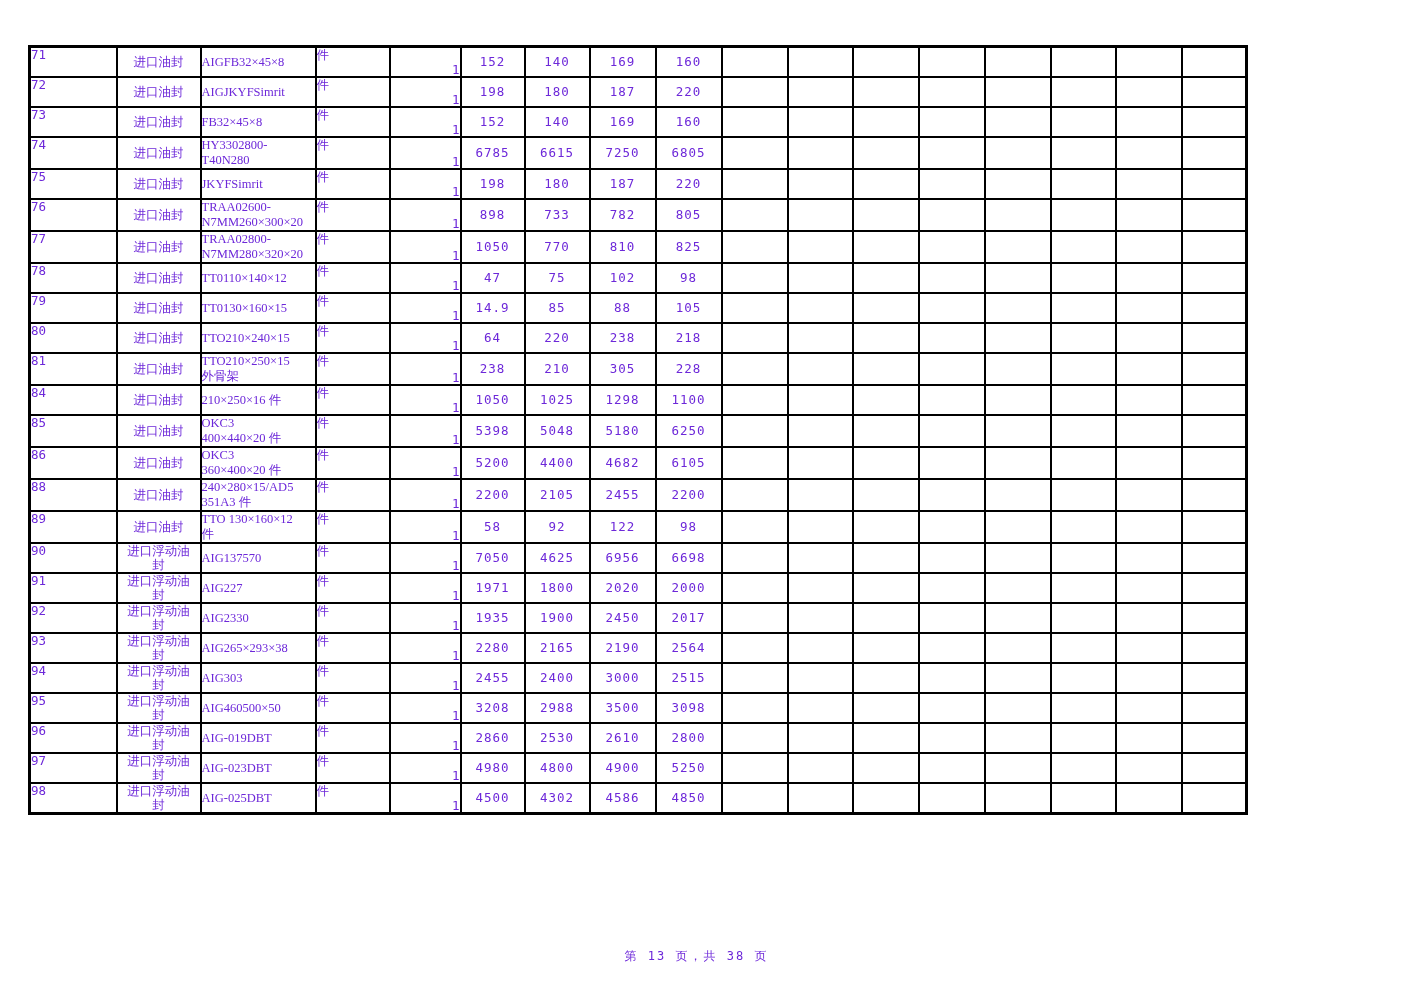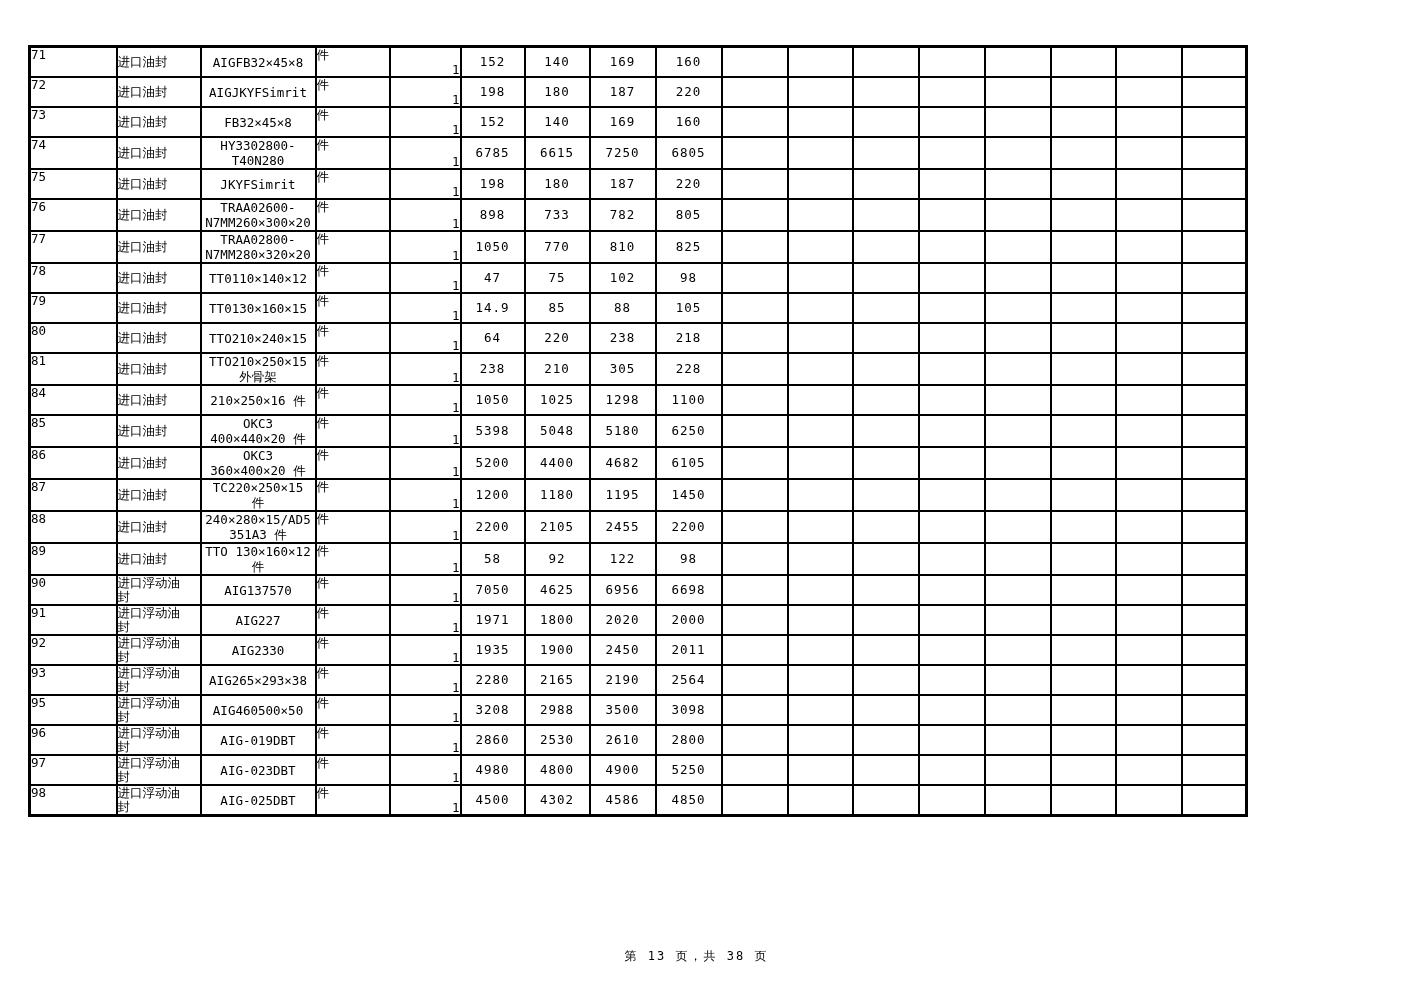--- a/index.html
+++ b/index.html
@@ -1,25 +1,25 @@
 <!DOCTYPE html>
 <html><head>
 <meta charset="utf-8">
 <style>
   html,body{margin:0;padding:0;background:#ffffff;}
   .page{position:relative;width:1403px;height:992px;background:#fff;overflow:hidden;
-        font-family:"DejaVu Sans Mono","Liberation Mono",monospace;color:#000000;}
+        font-family:"DejaVu Sans Mono","Liberation Mono",monospace;color:#6d28d9;}
   table.parts{position:absolute;left:28px;top:45px;border-collapse:collapse;
         table-layout:fixed;width:1217px;border:3px solid #000;}
   table.parts td{border:2px solid #000;height:28px;font-size:12.5px;overflow:hidden;
         padding:0;}
   .c-no{vertical-align:top;text-align:left;padding:1px 2px;line-height:14px;}
-  .c-cat{vertical-align:middle;text-align:left;padding:0 2px 0 3px;line-height:14px;white-space:pre-line;}
-  .c-spec{vertical-align:middle;text-align:center;padding:0 1px 0 2px;line-height:15px;
-        white-space:pre-line;word-break:break-all;}
+  .c-cat{vertical-align:middle;text-align:center;padding:0 2px 0 3px;line-height:14px;white-space:pre-line;}
+  .c-spec{vertical-align:middle;text-align:left;padding:0 1px 0 2px;line-height:15px;
+        white-space:pre-line;word-break:break-all;font-family:Liberation Serif, serif;}
   .c-unit{vertical-align:top;text-align:left;padding:3px 0 0 3px;line-height:14px;}
   .c-qty{vertical-align:bottom;text-align:right;padding:0 9px 3px 0;line-height:13px;}
   .c-price{vertical-align:middle;text-align:center;line-height:14px;letter-spacing:1px;}
   .c-empty{background:#fff;}
   .footer{position:absolute;left:0;top:948px;width:1393px;text-align:center;
         font-size:12px;letter-spacing:2px;}
 </style>
 </head>
 <body>
 
@@ -311,40 +311,20 @@
           <td class="c-empty"></td>
           <td class="c-empty"></td>
           <td class="c-empty"></td>
           <td class="c-empty"></td>
           <td class="c-empty"></td>
           <td class="c-empty"></td>
           <td class="c-empty"></td>
           <td class="c-empty"></td>
         </tr>
         <tr>
-    <td class="c-no">87</td>
-    <td class="c-cat">进口油封</td>
-    <td class="c-spec">TC220×250×15
-件</td>
-    <td class="c-unit">件</td>
-    <td class="c-qty">1</td>
-  <td class="c-price">1200</td>
-          <td class="c-price">1180</td>
-          <td class="c-price">1195</td>
-          <td class="c-price">1450</td>
-          <td class="c-empty"></td>
-          <td class="c-empty"></td>
-          <td class="c-empty"></td>
-          <td class="c-empty"></td>
-          <td class="c-empty"></td>
-          <td class="c-empty"></td>
-          <td class="c-empty"></td>
-          <td class="c-empty"></td>
-        </tr>
-        <tr>
     <td class="c-no">88</td>
     <td class="c-cat">进口油封</td>
     <td class="c-spec">240×280×15/AD5
 351A3 件</td>
     <td class="c-unit">件</td>
     <td class="c-qty">1</td>
   <td class="c-price">2200</td>
           <td class="c-price">2105</td>
           <td class="c-price">2455</td>
           <td class="c-price">2200</td>
@@ -420,41 +400,61 @@
         <tr>
     <td class="c-no">92</td>
     <td class="c-cat">进口浮动油
 封</td>
     <td class="c-spec">AIG2330</td>
     <td class="c-unit">件</td>
     <td class="c-qty">1</td>
   <td class="c-price">1935</td>
           <td class="c-price">1900</td>
           <td class="c-price">2450</td>
-          <td class="c-price">2011</td>
+          <td class="c-price">2017</td>
           <td class="c-empty"></td>
           <td class="c-empty"></td>
           <td class="c-empty"></td>
           <td class="c-empty"></td>
           <td class="c-empty"></td>
           <td class="c-empty"></td>
           <td class="c-empty"></td>
           <td class="c-empty"></td>
         </tr>
         <tr>
     <td class="c-no">93</td>
     <td class="c-cat">进口浮动油
 封</td>
     <td class="c-spec">AIG265×293×38</td>
     <td class="c-unit">件</td>
     <td class="c-qty">1</td>
   <td class="c-price">2280</td>
           <td class="c-price">2165</td>
           <td class="c-price">2190</td>
           <td class="c-price">2564</td>
+          <td class="c-empty"></td>
+          <td class="c-empty"></td>
+          <td class="c-empty"></td>
+          <td class="c-empty"></td>
+          <td class="c-empty"></td>
+          <td class="c-empty"></td>
+          <td class="c-empty"></td>
+          <td class="c-empty"></td>
+        </tr>
+        <tr>
+    <td class="c-no">94</td>
+    <td class="c-cat">进口浮动油
+封</td>
+    <td class="c-spec">AIG303</td>
+    <td class="c-unit">件</td>
+    <td class="c-qty">1</td>
+  <td class="c-price">2455</td>
+          <td class="c-price">2400</td>
+          <td class="c-price">3000</td>
+          <td class="c-price">2515</td>
           <td class="c-empty"></td>
           <td class="c-empty"></td>
           <td class="c-empty"></td>
           <td class="c-empty"></td>
           <td class="c-empty"></td>
           <td class="c-empty"></td>
           <td class="c-empty"></td>
           <td class="c-empty"></td>
         </tr>
         <tr>

